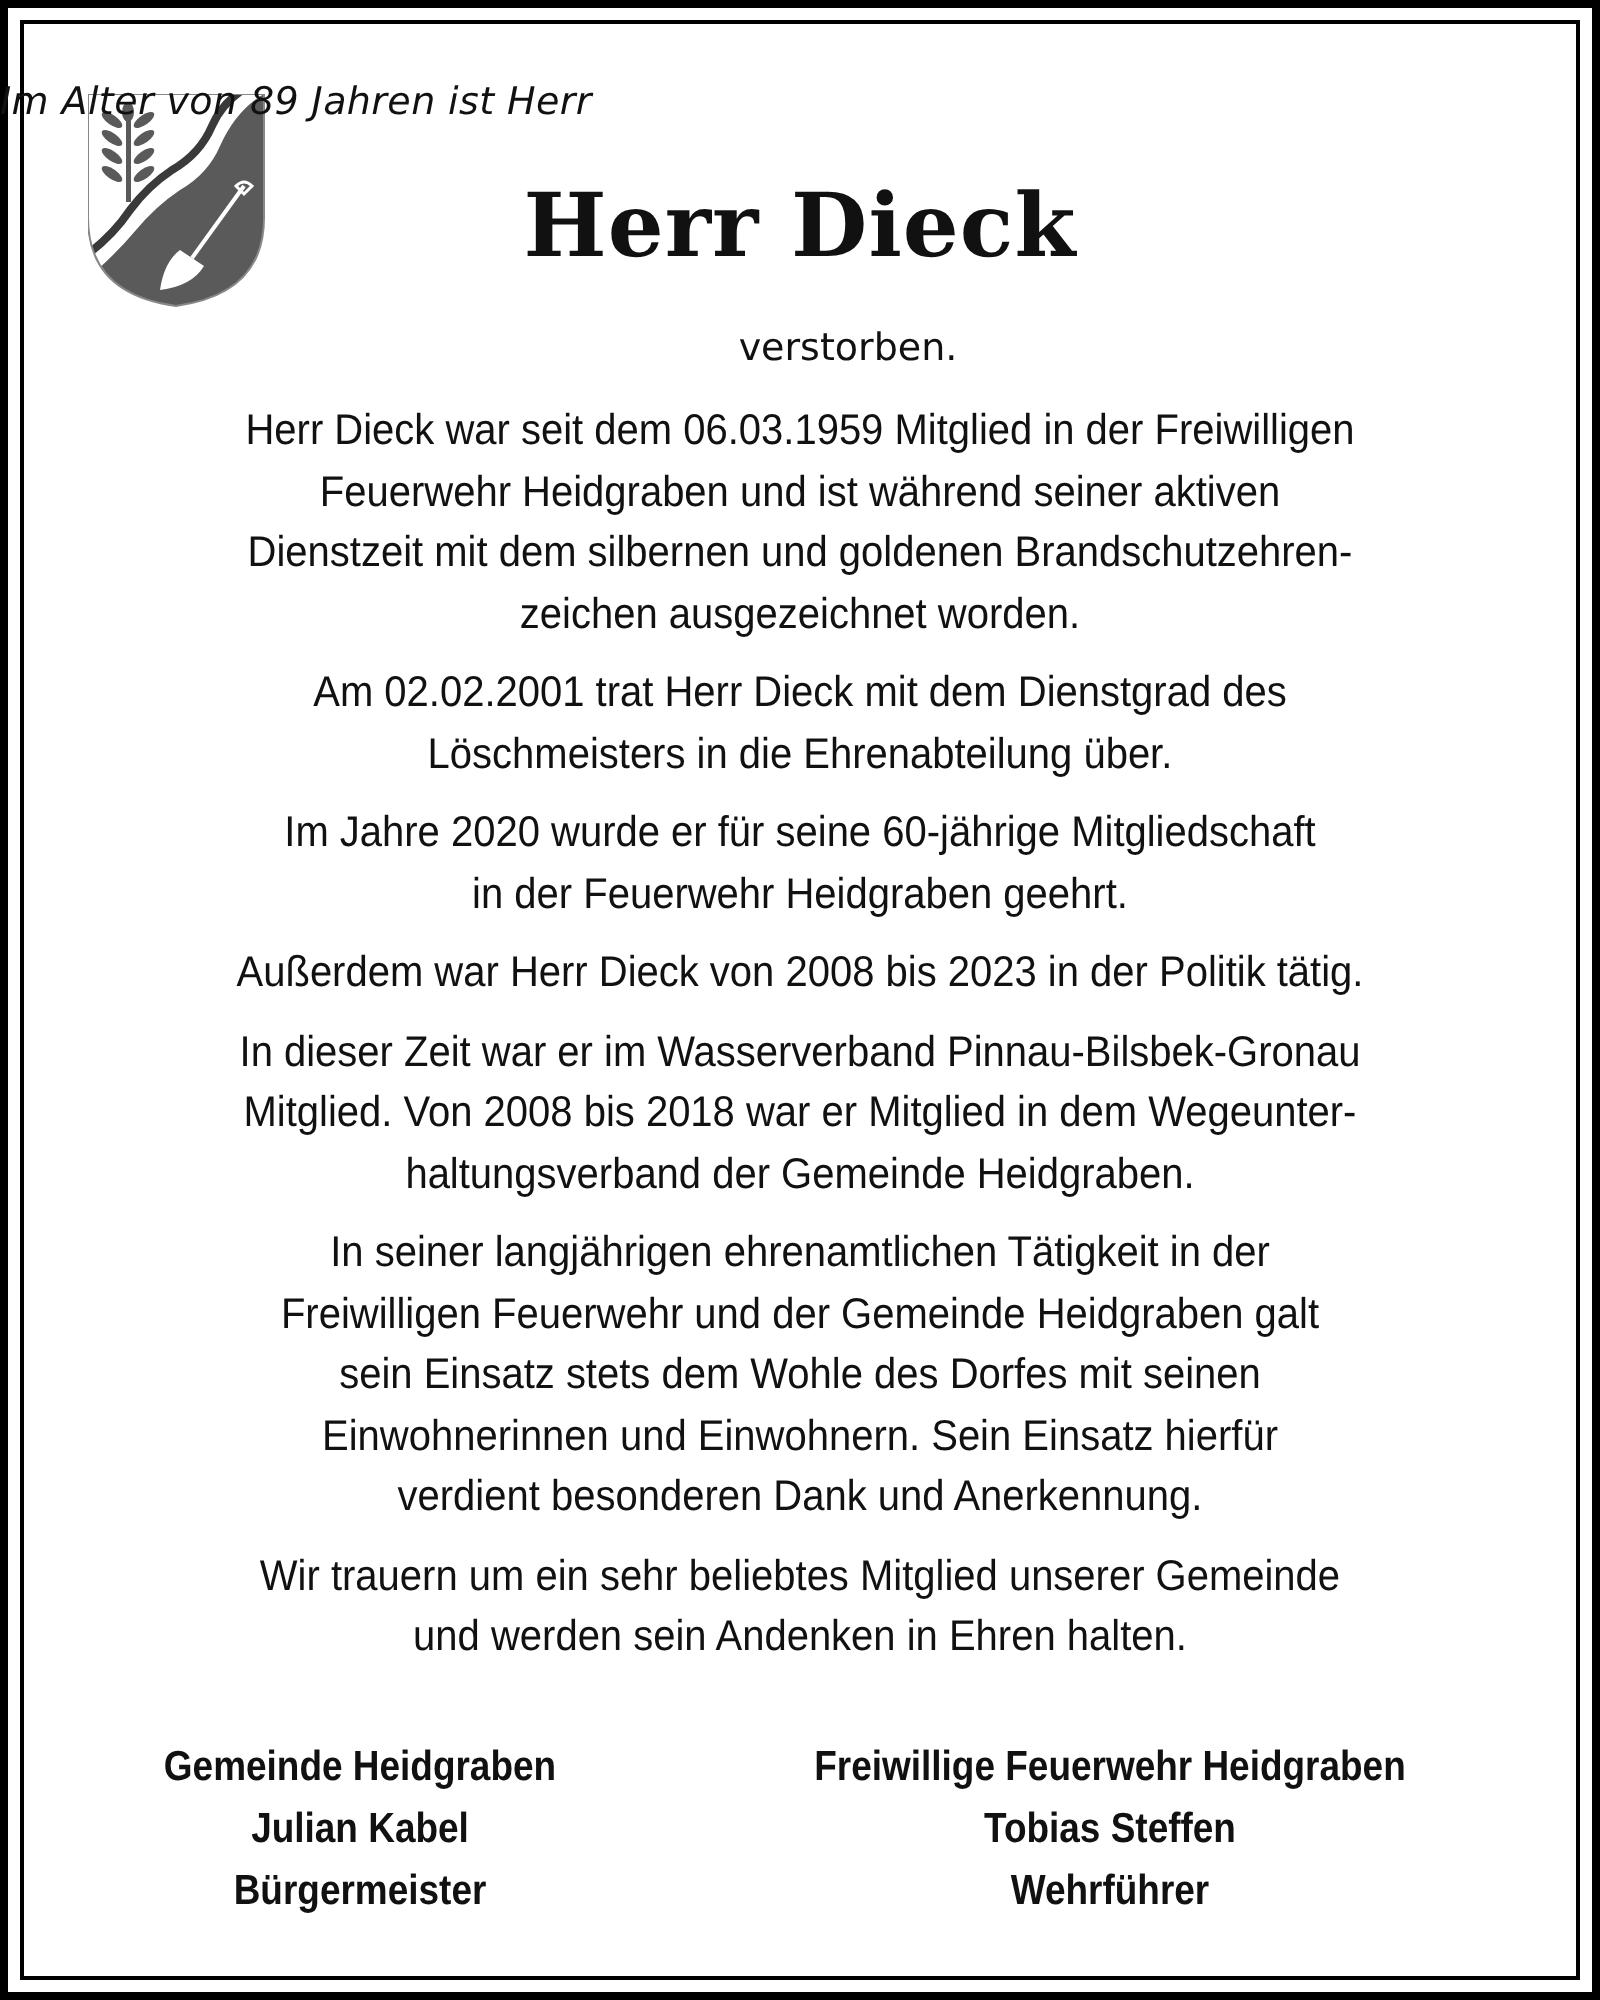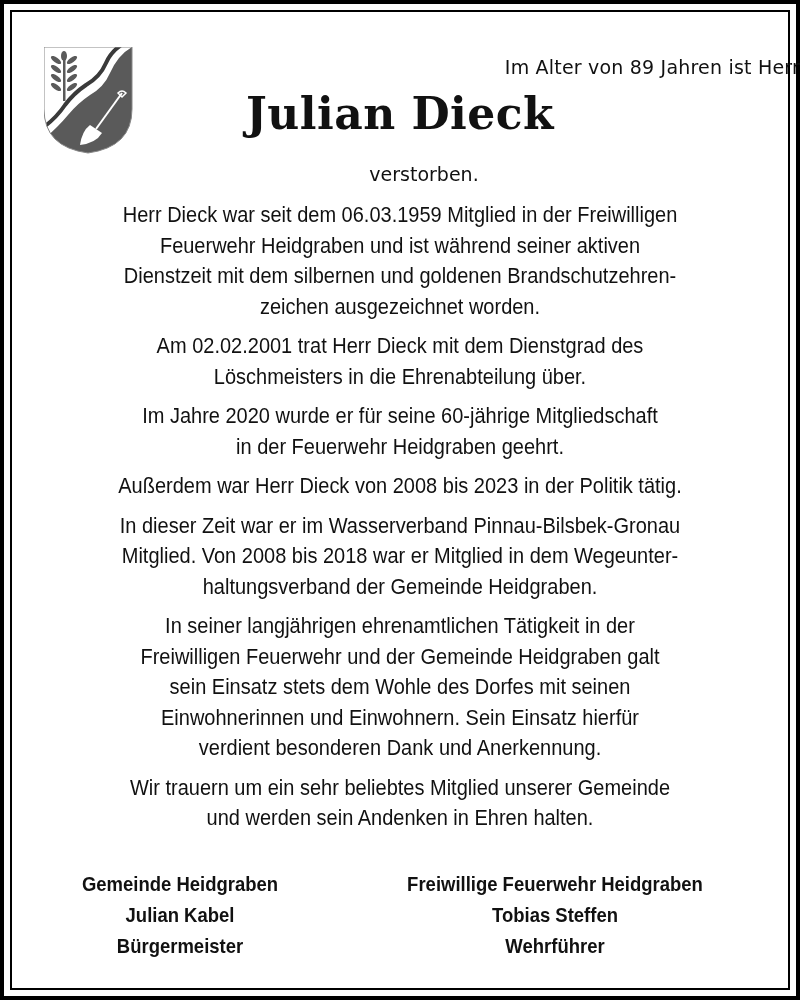--- a/index.html
+++ b/index.html
@@ -15,23 +15,23 @@
     }
     .frame-inner {
       position: absolute; left: 6px; top: 6px; right: 6px; bottom: 6px;
       border: 2px solid #000;
       background: #fff;
     }
     .crest {
       position: absolute; left: 44px; top: 47px; width: 90px; height: 108px;
     }
     .intro {
-      position: absolute; left: 0; right: 0; top: 56px;
-      font-size: 22px; text-align: right; letter-spacing: 0.2px;
-      font-family: "DejaVu Sans", sans-serif; font-size: 19px;
+      position: absolute; left: 0; right: 0; top: 40px;
+      font-size: 22px; text-align: left; letter-spacing: 0.2px;
+      font-family: "DejaVu Sans", sans-serif; font-size: 19px; font-style: italic;
     }
     .name {
       position: absolute; left: 0; right: 0; top: 88px;
       font-family: "DejaVu Serif", serif; font-weight: bold;
       font-size: 44px; text-align: center; letter-spacing: 0.5px;
     }
     .died {
       position: absolute; left: 0; right: 0; top: 163px;
       font-family: "DejaVu Sans", sans-serif; font-size: 19px; text-align: center; padding-left: 48px;
     }
@@ -83,21 +83,21 @@
       <rect x="19" y="8" width="2.5" height="46"></rect>
     </g>
     <line x1="78" y1="46" x2="52" y2="82" stroke="#fff" stroke-width="2"></line>
     <path d="M74 46 Q78 42 82 46 L78 50 Z" fill="none" stroke="#fff" stroke-width="1.5"></path>
     <path d="M46 78 L58 86 Q52 96 36 98 Q38 84 46 78 Z" fill="#fff"></path>
   </g>
   <path d="M0 0 H88 V62 Q88 100 44 106 Q0 100 0 62 Z" fill="none" stroke="#888" stroke-width="1"></path>
 </svg>
 
 <div class="intro">Im Alter von 89 Jahren ist Herr</div>
-<div class="name">Julian Dieck</div>
+<div class="name">Herr Dieck</div>
 <div class="died">verstorben.</div>
 
 <div class="body-text">
   <p>
     <span>Herr Dieck war seit dem 06.03.1959 Mitglied in der Freiwilligen</span><br>
     <span>Feuerwehr Heidgraben und ist während seiner aktiven</span><br>
     <span>Dienstzeit mit dem silbernen und goldenen Brandschutzehren-</span><br>
     <span>zeichen ausgezeichnet worden.</span>
   </p>
   <p>

